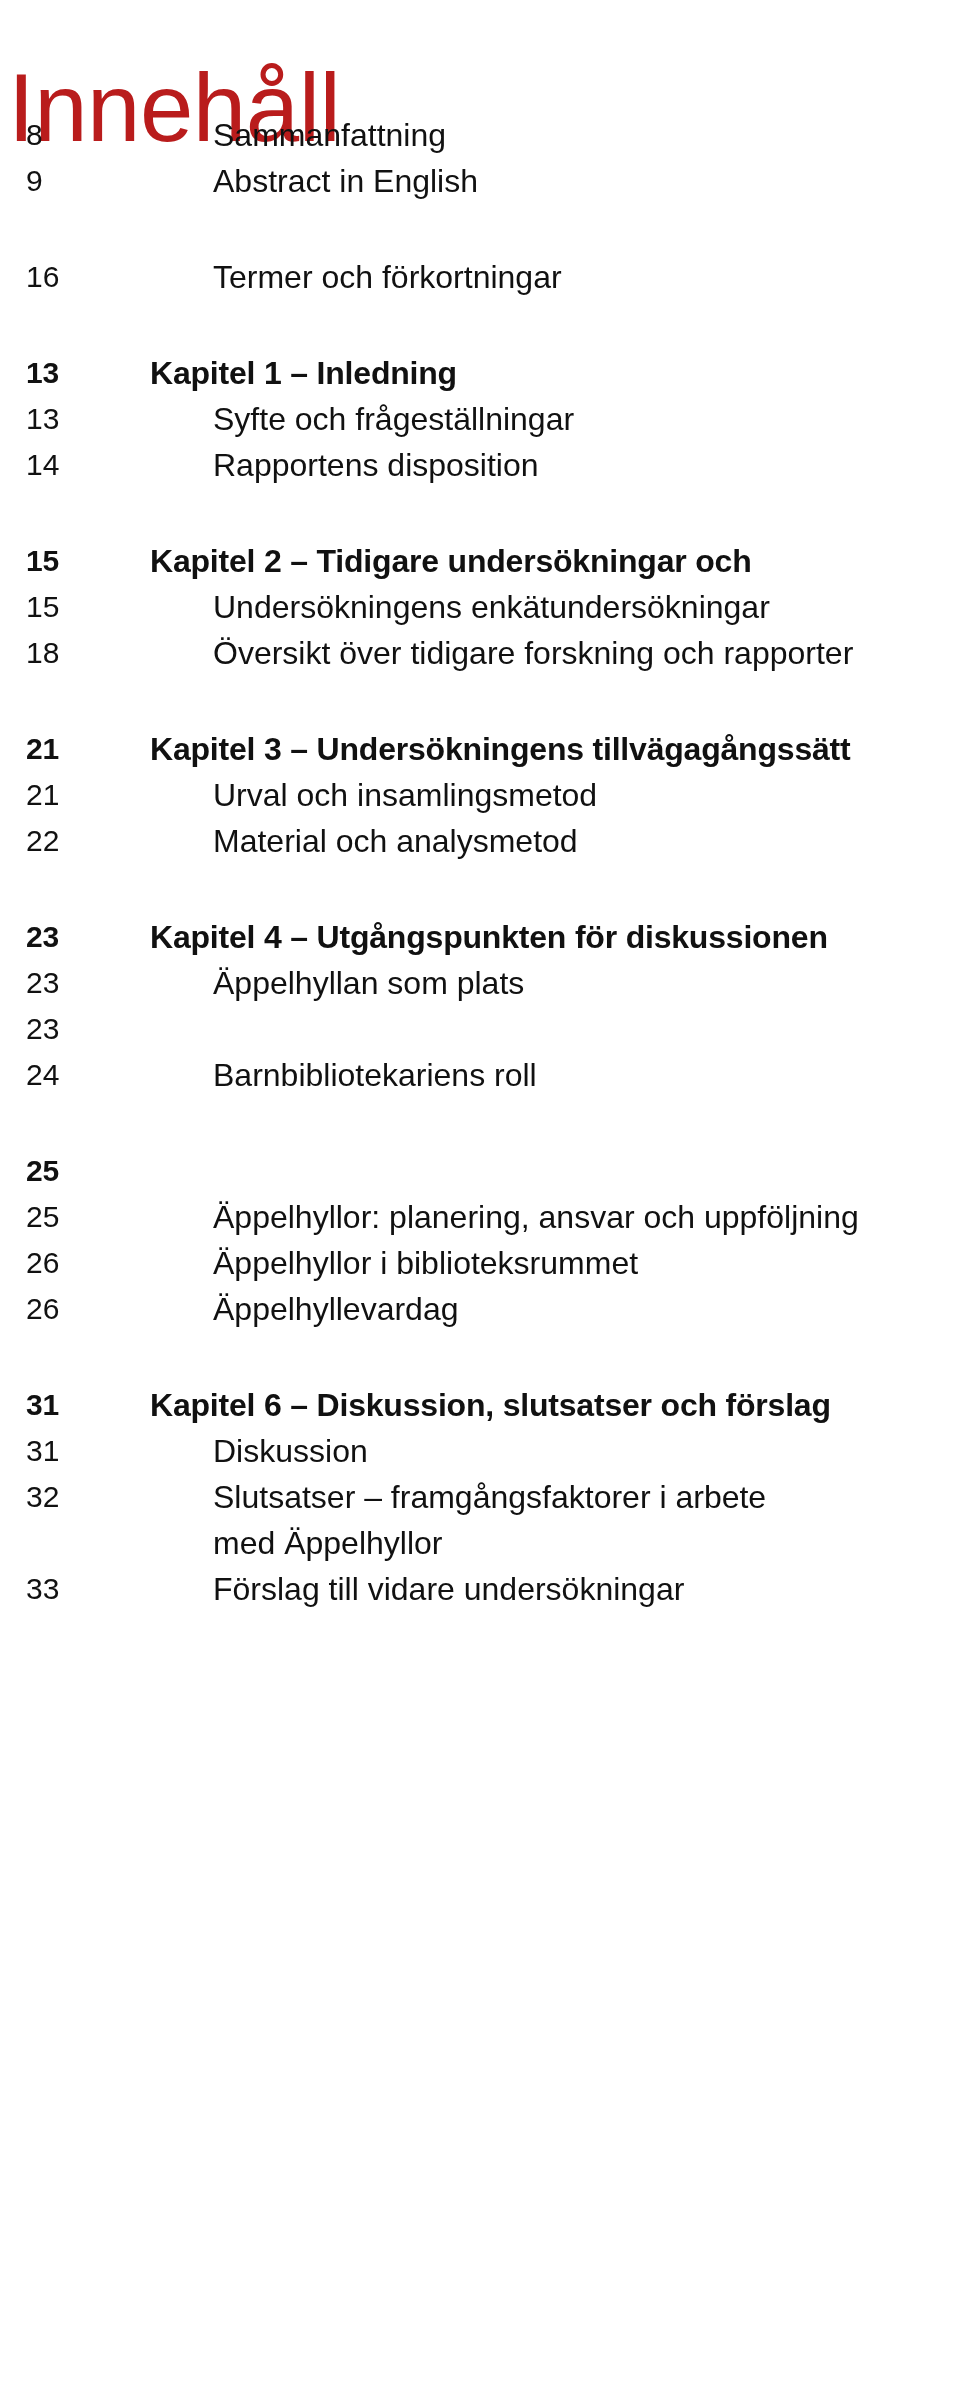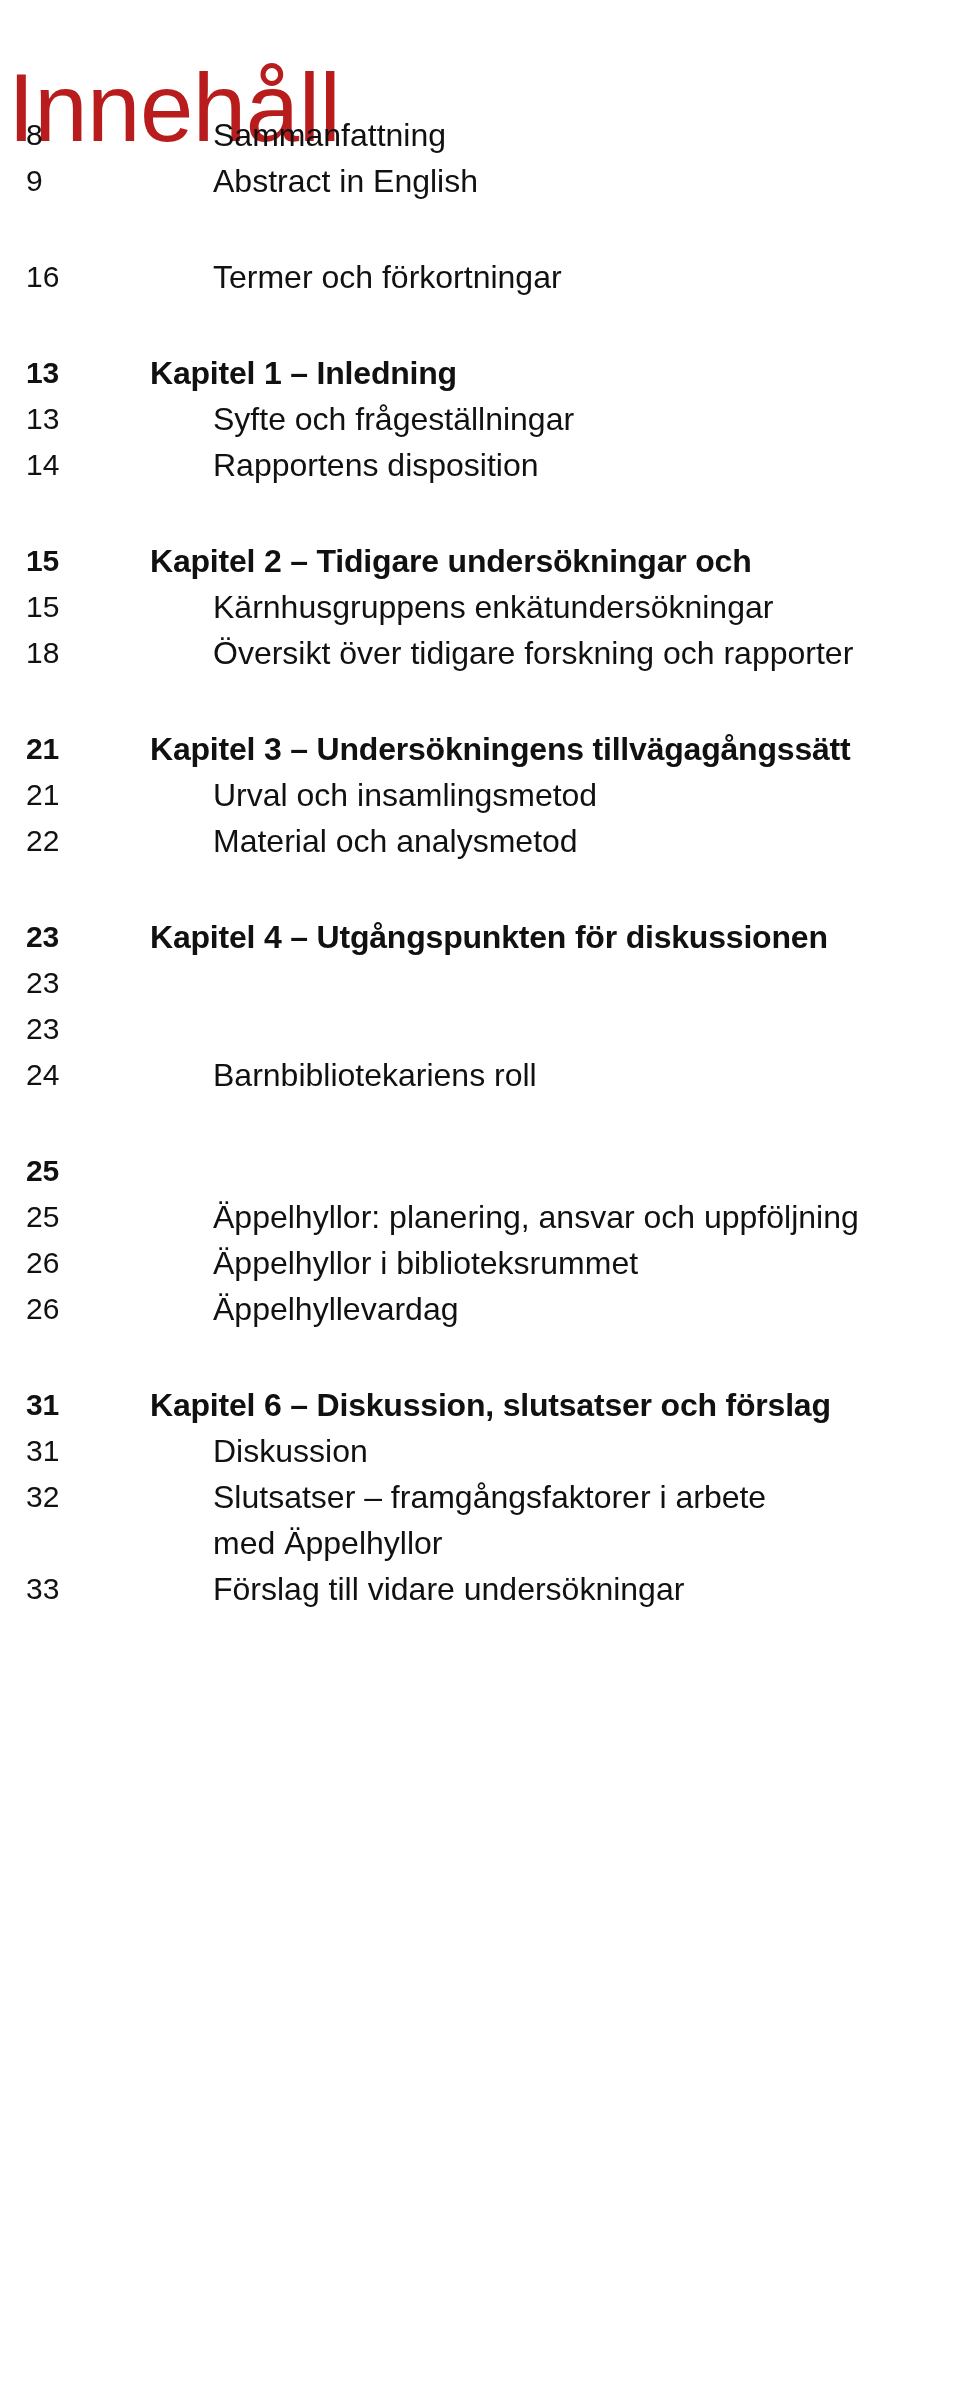--- a/index.html
+++ b/index.html
@@ -143,21 +143,21 @@
         <span class="page-num">14</span>
         <span class="entry-label">Rapportens disposition</span>
       </div>
       <div class="toc-gap"></div>
       <div class="toc-row level-chapter">
         <span class="page-num">15</span>
         <span class="entry-label">Kapitel 2 – Tidigare undersökningar och</span>
       </div>
       <div class="toc-row level-section">
         <span class="page-num">15</span>
-        <span class="entry-label">Kärnhusgruppens enkätundersökningar</span>
+        <span class="entry-label">Undersökningens enkätundersökningar</span>
       </div>
       <div class="toc-row level-section">
         <span class="page-num">18</span>
         <span class="entry-label">Översikt över tidigare forskning och rapporter</span>
       </div>
       <div class="toc-gap"></div>
       <div class="toc-row level-chapter">
         <span class="page-num">21</span>
         <span class="entry-label">Kapitel 3 – Undersökningens tillvägagångssätt</span>
       </div>
@@ -169,20 +169,21 @@
         <span class="page-num">22</span>
         <span class="entry-label">Material och analysmetod</span>
       </div>
       <div class="toc-gap"></div>
       <div class="toc-row level-chapter">
         <span class="page-num">23</span>
         <span class="entry-label">Kapitel 4 – Utgångspunkten för diskussionen</span>
       </div>
       <div class="toc-row level-section">
         <span class="page-num">23</span>
+        <span class="entry-label">Äppelhyllan som plats</span>
       </div>
       <div class="toc-row level-section">
         <span class="page-num">23</span>
       </div>
       <div class="toc-row level-section">
         <span class="page-num">24</span>
         <span class="entry-label">Barnbibliotekariens roll</span>
       </div>
       <div class="toc-gap"></div>
       <div class="toc-row level-chapter">

